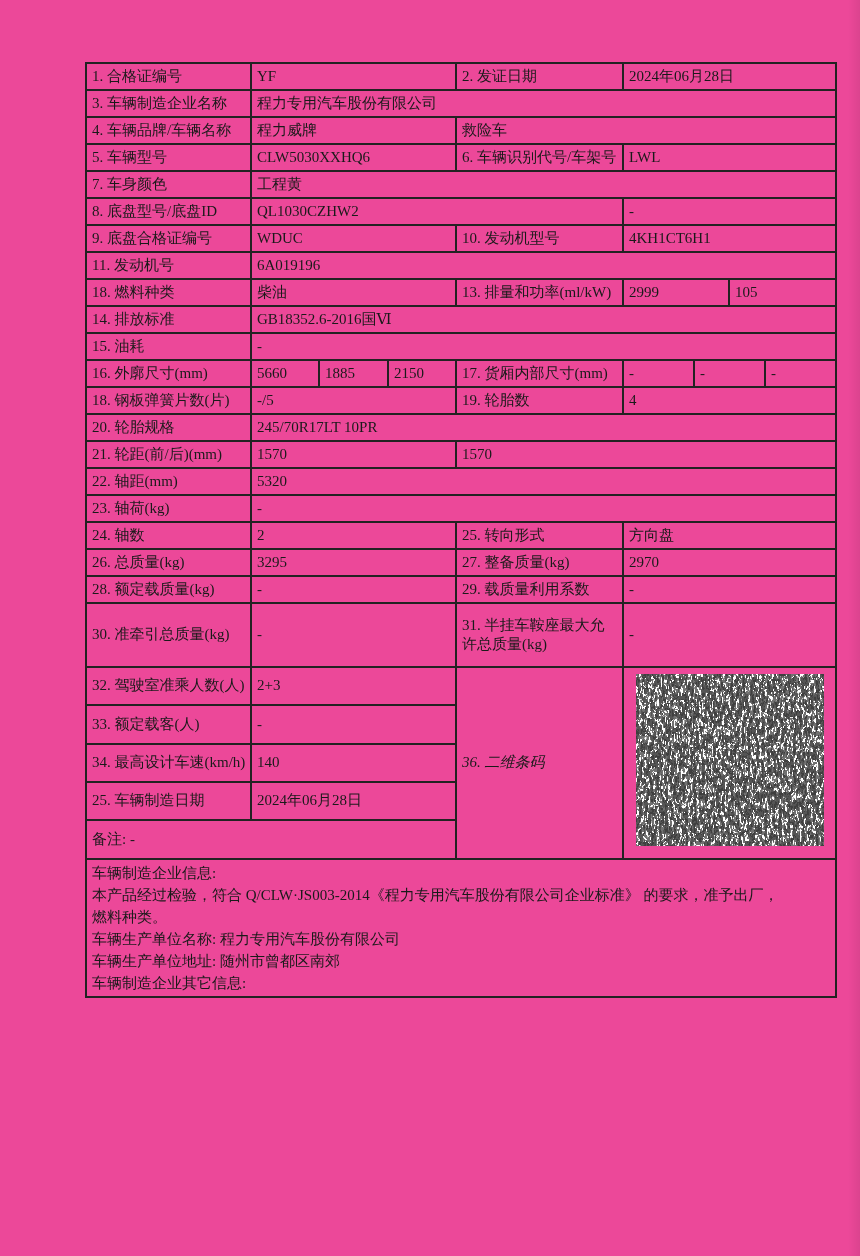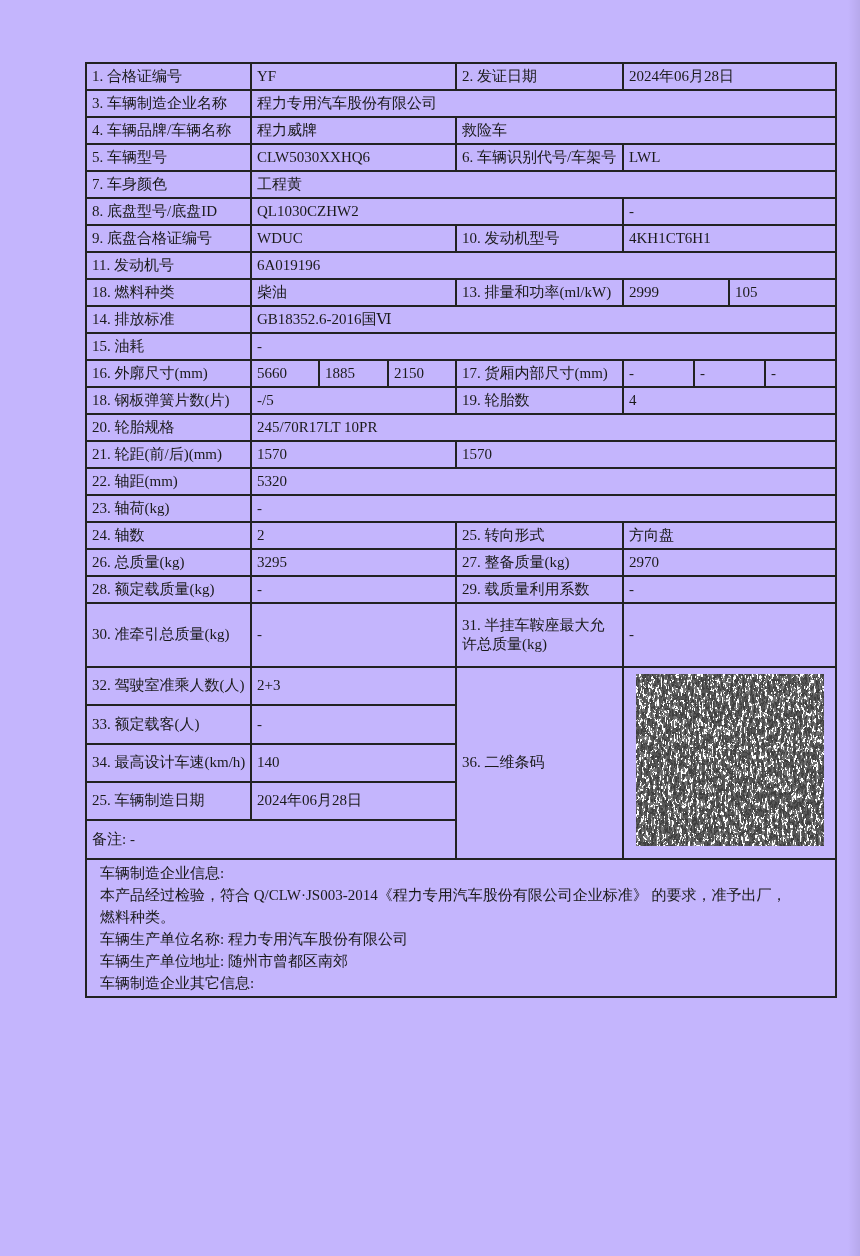--- a/index.html
+++ b/index.html
@@ -2,45 +2,45 @@
 <html><head>
 <meta charset="utf-8">
 <style>
   * { margin: 0; padding: 0; box-sizing: border-box; }
   html, body { background: #ffffff; }
   body {
     width: 860px; height: 1256px; position: relative; overflow: hidden;
     font-family: "Liberation Serif", "DejaVu Serif", serif;
     color: #1a1a1a;
   }
-  .page { position: absolute; inset: 0; background: #c4b5fd; }
+  .page { position: absolute; inset: 0; background: #ec4899; }
   .scan-edge {
     position: absolute; top: 0; right: 0; width: 12px; height: 100%;
     background: linear-gradient(to right, rgba(0,0,0,0), rgba(0,0,0,0.07));
     pointer-events: none;
   }
   table.cert {
     position: absolute; left: 85px; top: 62px; width: 750px;
     border-collapse: collapse; table-layout: fixed;
   }
   table.cert td {
     border: 2px solid #222222;
     font-size: 15px; line-height: 1.3;
     padding: 2px 5px; height: 27px;
     vertical-align: middle; overflow: hidden;
   }
   td.lbl { font-size: 14.5px; white-space: nowrap; }
   td.val { white-space: nowrap; border-radius: 8px; }
   td.wrap { white-space: normal; border-radius: 28px; }
   tr.r-tall td { height: 64px; }
   td.remarks-cell { height: 122px; vertical-align: top; padding-top: 6px; }
-  td.barcode-label-cell { vertical-align: middle; }
+  td.barcode-label-cell { vertical-align: middle; font-style: italic; }
   td.barcode-cell { text-align: center; vertical-align: middle; padding: 0; }
   td.footer-cell { height: 300px; vertical-align: top; padding: 8px 10px; }
-  .footer-line { font-size: 15px; line-height: 22px; white-space: normal; margin-left: 8px; }
+  .footer-line { font-size: 15px; line-height: 22px; white-space: normal; }
   .barcode-wrap { display: inline-block; width: 192px; height: 180px; }
 </style>
 </head>
 <body>
 
 <div class="page">
 
   <table class="cert">
     <colgroup>
       <col style="width:165px">

